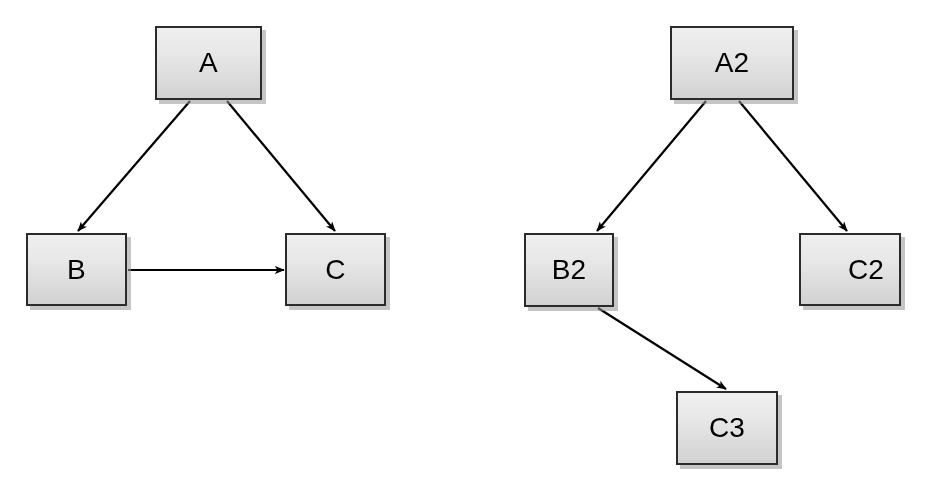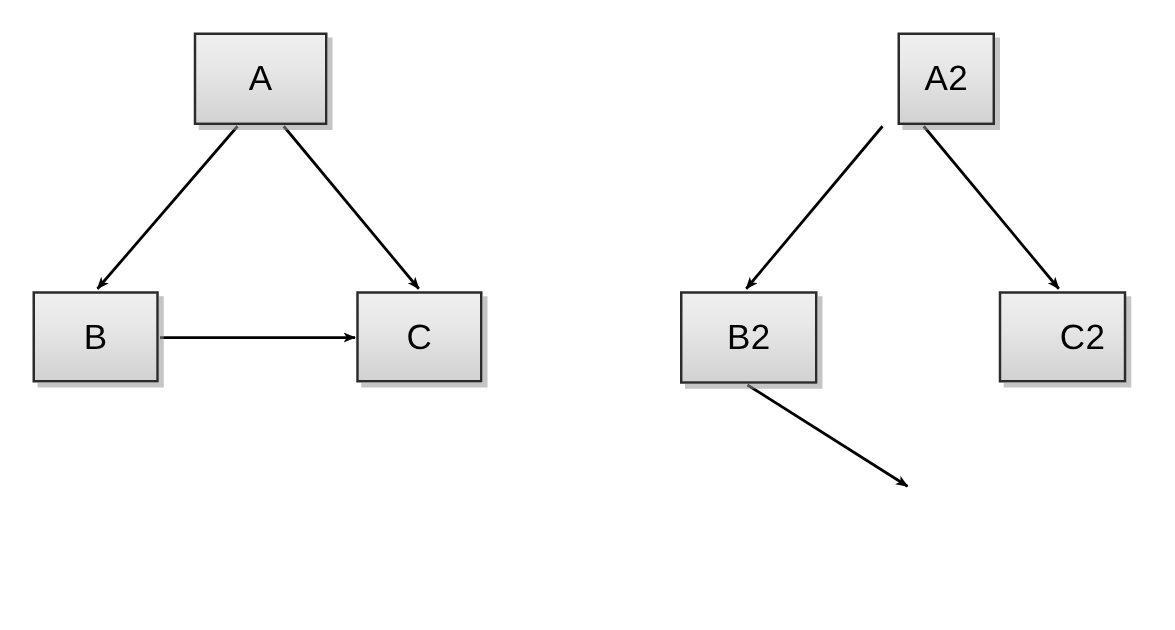--- a/index.html
+++ b/index.html
@@ -72,26 +72,29 @@
   </div>
 
   <div class="node" style="left: 26px; top: 233px; width: 101px; height: 73px;">
     <span class="node-label">B</span>
   </div>
 
   <div class="node" style="left: 285px; top: 233px; width: 101px; height: 73px;">
     <span class="node-label">C</span>
   </div>
 
-  <div class="node" style="left: 670px; top: 26px; width: 78px; height: 74px; margin-left: 48px;">
+  <div class="node" style="left: 670px; top: 26px; width: 124px; height: 74px;">
     <span class="node-label">A2</span>
   </div>
 
-  <div class="node" style="left: 544px; top: 233px; width: 110px; height: 74px; align-items: center;">
+  <div class="node" style="left: 524px; top: 233px; width: 90px; height: 74px; align-items: center;">
     <span class="node-label">B2</span>
   </div>
 
   <div class="node" style="left: 799px; top: 233px; width: 102px; height: 73px; padding-left: 32px;">
     <span class="node-label">C2</span>
   </div>
 
+  <div class="node" style="left: 676px; top: 391px; width: 102px; height: 74px;">
+    <span class="node-label">C3</span>
+  </div>
 
 </div>
 
 </body></html>

